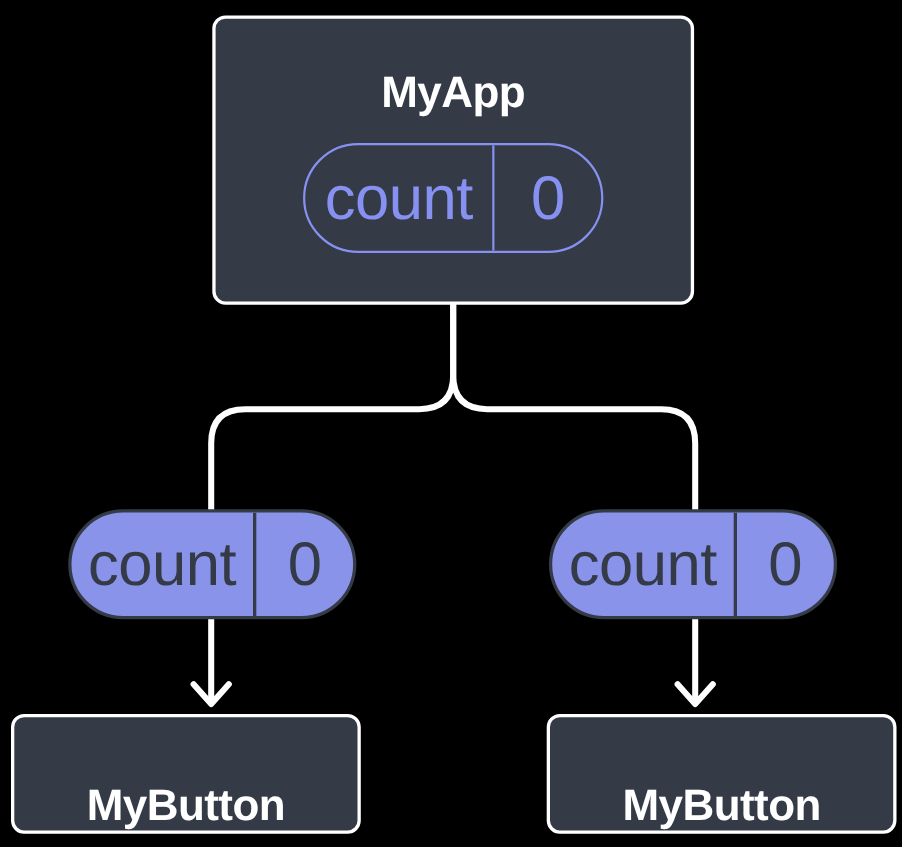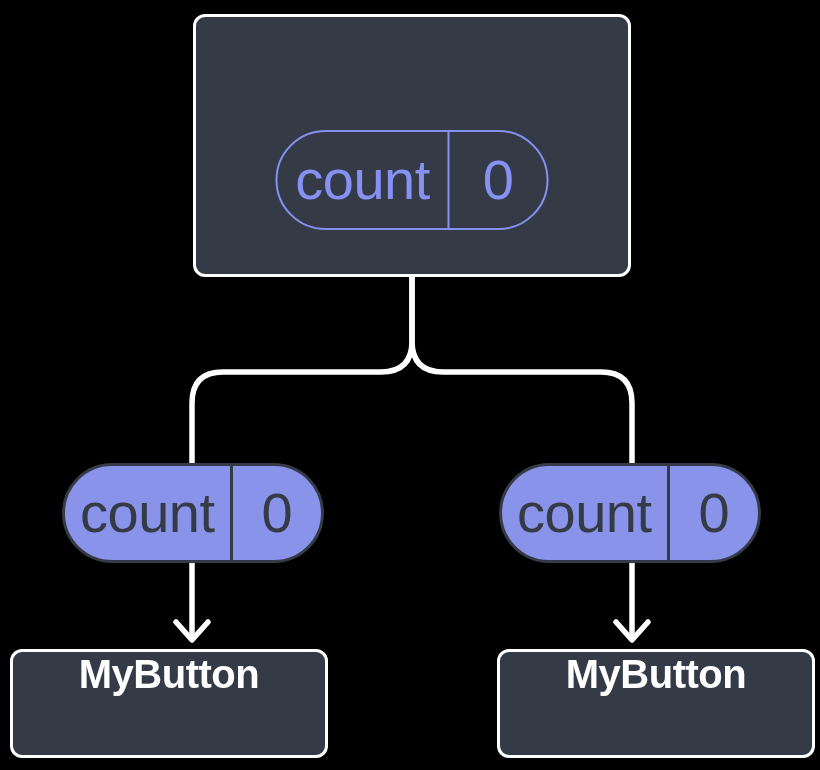--- a/index.html
+++ b/index.html
@@ -19,21 +19,21 @@
 
   
   .connectors{position:absolute;left:0;top:0;width:820px;height:770px;z-index:0;display:block}
   .edge{fill:none;stroke:var(--connector);stroke-width:5.5;stroke-linecap:round;stroke-linejoin:round}
 
   
   .node{position:absolute;background:var(--node-fill);border:3px solid var(--node-border);border-radius:12px;z-index:1}
   .node-root{left:193px;top:14px;width:438px;height:263px}
   .node-title{color:var(--text-light);font-size:40px;font-weight:700;letter-spacing:-0.5px;text-align:center}
   .node-root .node-title{position:absolute;left:0;right:0;top:43px;line-height:48px}
-  .node-leaf{display:flex;align-items:flex-start;justify-content:center}
+  .node-leaf{display:flex;align-items:flex-end;justify-content:center}
   .node-leaf-left{left:10px;top:649px;width:318px;height:109px}
   .node-leaf-right{left:497px;top:649px;width:318px;height:109px}
 
   
   .pill{display:flex;border-radius:50px;z-index:1;overflow:hidden}
   .pill-cell{display:flex;align-items:center;justify-content:center;font-size:56px;letter-spacing:-0.5px;line-height:1}
   .pill-outline{position:absolute;left:50%;transform:translateX(-50%);top:113px;width:273px;height:100px;
                 border:2.5px solid var(--accent-purple);color:var(--accent-purple);background:transparent}
   .pill-outline .cell-name{flex:0 0 64%;border-right:2.5px solid var(--accent-purple)}
   .pill-filled{position:absolute;width:262px;height:100px;background:var(--pill-fill);
@@ -49,20 +49,21 @@
 <div class="canvas">
 
   <svg class="connectors" viewBox="0 0 820 770" xmlns="http://www.w3.org/2000/svg">
     <path class="edge" d="M412 277 L412 341 Q412 372 381 372 L223 372 Q192 372 192 403 L192 638"></path>
     <path class="edge" d="M412 277 L412 341 Q412 372 443 372 L601 372 Q632 372 632 403 L632 638"></path>
     <path class="edge" d="M176 622 L192 640 L208 622"></path>
     <path class="edge" d="M616 622 L632 640 L648 622"></path>
   </svg>
 
   <div class="node node-root">
+    <div class="node-title">MyApp</div>
     <div class="pill pill-outline">
       <div class="pill-cell cell-name">count</div>
       <div class="pill-cell cell-value">0</div>
     </div>
   </div>
 
   <div class="pill pill-filled pill-left">
     <div class="pill-cell cell-name">count</div>
     <div class="pill-cell cell-value">0</div>
   </div>

